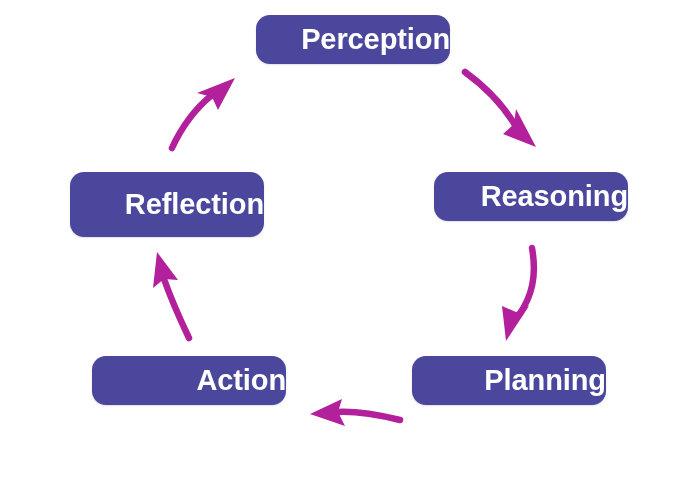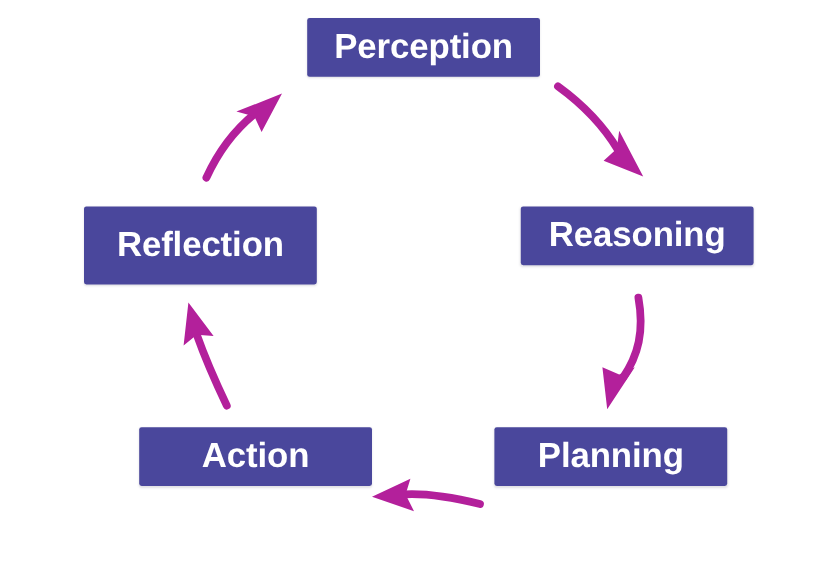--- a/index.html
+++ b/index.html
@@ -24,40 +24,40 @@
     position: absolute;
     left: 0;
     top: 0;
     width: 700px;
     height: 490px;
   }
   .node-box {
     position: absolute;
     display: flex;
     align-items: center;
-    justify-content: center;
+    justify-content: flex-end;
     background: #4a479c;
-    border-radius: 2px;
+    border-radius: 14px;
     box-sizing: border-box;
     box-shadow: 0 1px 2px rgba(60,60,90,0.16);
   }
   .node-label {
     color: #ffffff;
     font-family: "Liberation Sans", sans-serif;
     font-size: 29px;
     font-weight: bold;
     letter-spacing: -0.1px;
     line-height: 1;
     white-space: nowrap;
     user-select: none;
   }
   #node-perception { left: 256px; top: 15px;  width: 194px; height: 49px; }
   #node-reasoning  { left: 434px; top: 172px; width: 194px; height: 49px; }
   #node-planning   { left: 412px; top: 356px; width: 194px; height: 49px; }
-  #node-action     { left: 116px; top: 356px; width: 194px; height: 49px; }
+  #node-action     { left: 92px; top: 356px; width: 194px; height: 49px; }
   #node-reflection { left: 70px;  top: 172px; width: 194px; height: 65px; }
 </style>
 </head>
 <body>
 
 <div id="diagram-canvas">
 
   <svg id="arrow-layer" viewBox="0 0 700 490" width="700" height="490" xmlns="http://www.w3.org/2000/svg">
 
     <g>

